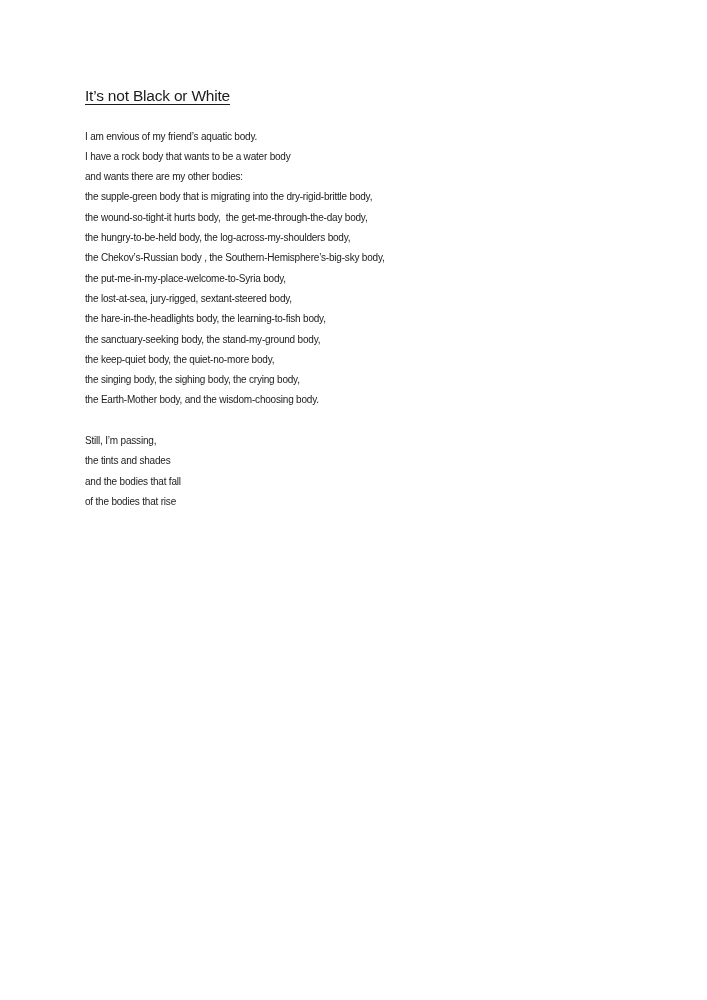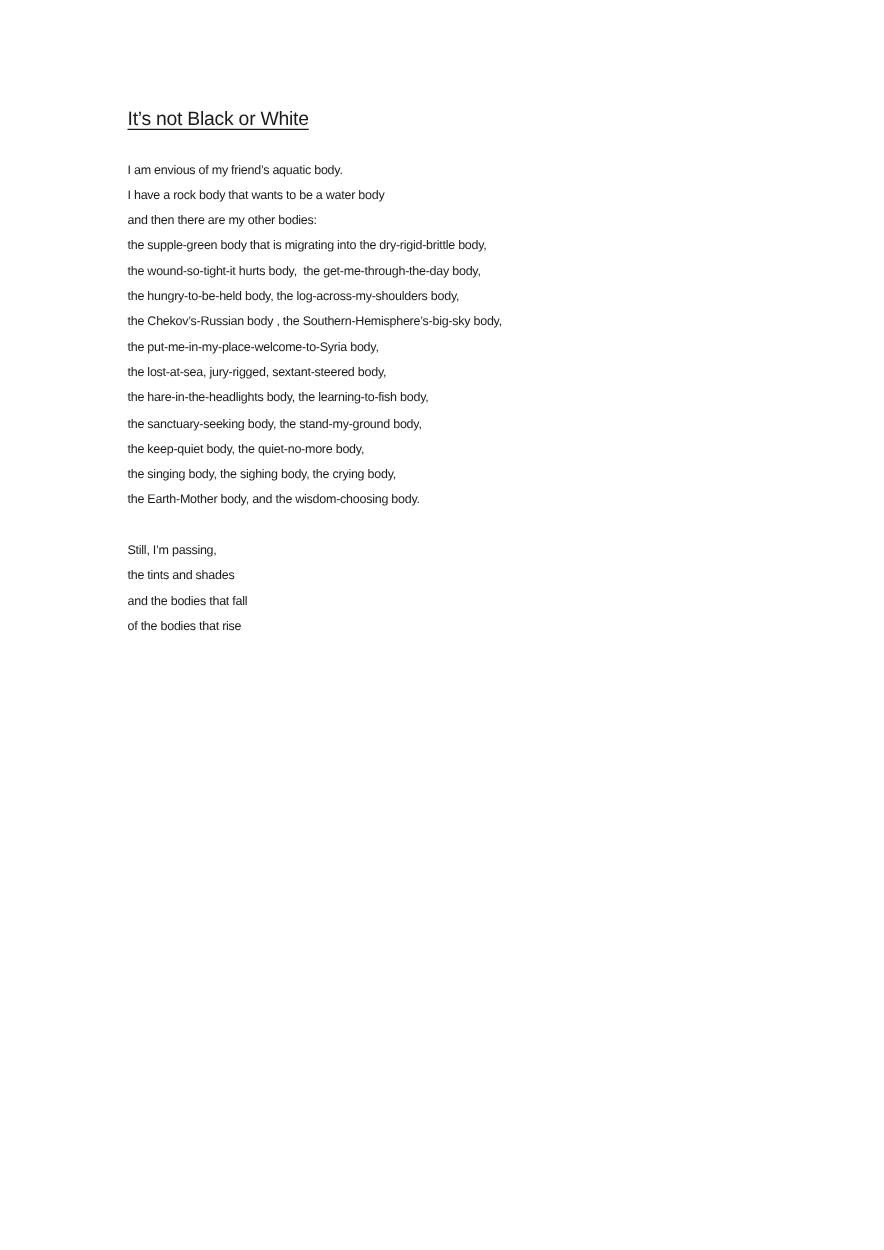--- a/index.html
+++ b/index.html
@@ -12,21 +12,21 @@
     width: 707px;
     height: 1000px;
     background: #ffffff;
     overflow: hidden;
     font-family: "Liberation Sans", sans-serif;
     color: #1b1b1b;
   }
   .content {
     position: absolute;
     top: 86px;
-    left: 102px;
+    left: 85px;
     width: 560px;
   }
   .title {
     font-size: 15.5px;
     font-weight: normal;
     margin: 0 0 20.3px 0;
     line-height: 20.3px;
     letter-spacing: -0.2px;
     text-decoration: underline;
     text-underline-offset: 3px;
@@ -45,21 +45,21 @@
 </head>
 <body>
 
 <div class="page">
   <div class="content">
     <h1 class="title">It’s not Black or White</h1>
 
     <div class="stanza">
       <div class="line">I am envious of my friend’s aquatic body.</div>
       <div class="line">I have a rock body that wants to be a water body</div>
-      <div class="line">and then there are my other bodies:</div>
+      <div class="line">and wants there are my other bodies:</div>
       <div class="line">the supple-green body that is migrating into the dry-rigid-brittle body,</div>
       <div class="line">the wound-so-tight-it hurts body,  the get-me-through-the-day body,</div>
       <div class="line">the hungry-to-be-held body, the log-across-my-shoulders body,</div>
       <div class="line">the Chekov’s-Russian body , the Southern-Hemisphere’s-big-sky body,</div>
       <div class="line">the put-me-in-my-place-welcome-to-Syria body,</div>
       <div class="line">the lost-at-sea, jury-rigged, sextant-steered body,</div>
       <div class="line">the hare-in-the-headlights body, the learning-to-fish body,</div>
       <div class="line">the sanctuary-seeking body, the stand-my-ground body,</div>
       <div class="line">the keep-quiet body, the quiet-no-more body,</div>
       <div class="line">the singing body, the sighing body, the crying body,</div>

